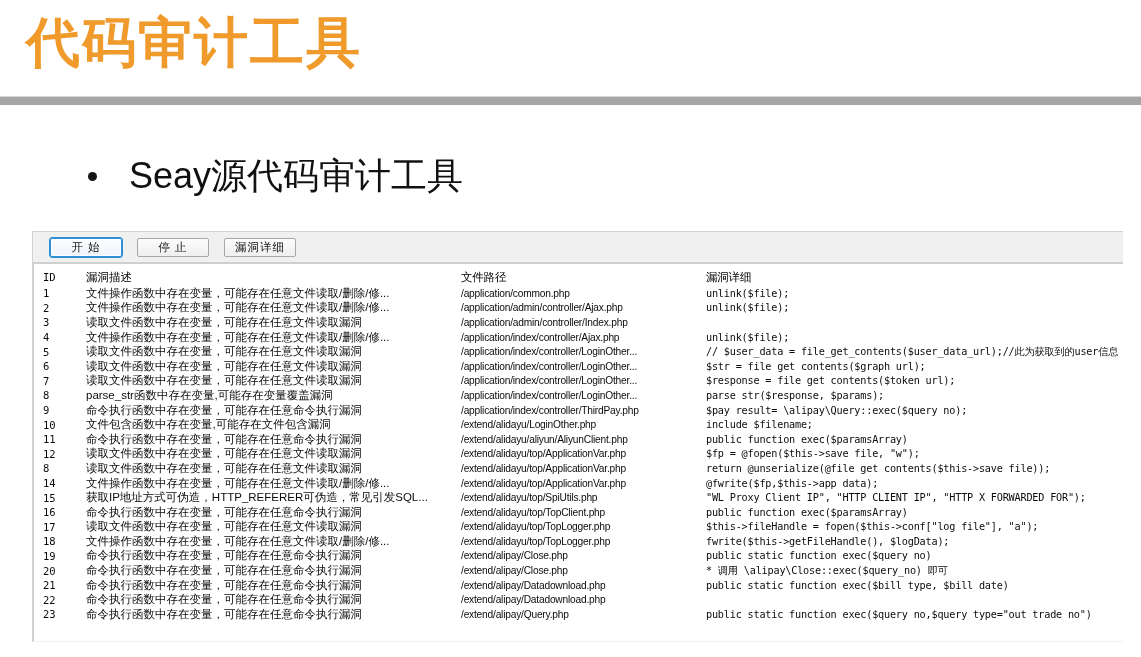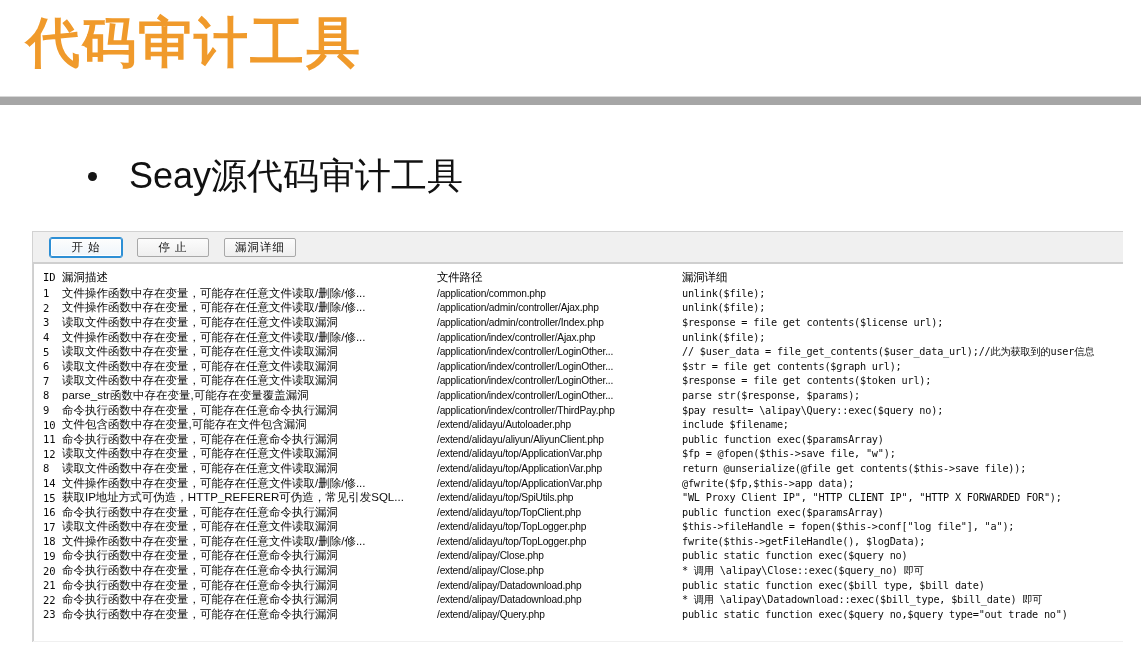--- a/index.html
+++ b/index.html
@@ -133,21 +133,21 @@
     color: #0b0b0b;
     white-space: nowrap;
     overflow: hidden;
   }
   .row.header {
     font-weight: normal;
     height: 18px;
     color: #000;
   }
   .c-id {
-    width: 28px;
+    width: 52px;
     flex: none;
     padding-left: 9px;
     box-sizing: border-box;
     font-family: "DejaVu Sans Mono", monospace;
     font-size: 10.5px;
   }
   .c-desc {
     width: 375px;
     flex: none;
     padding-right: 6px;
@@ -225,21 +225,20 @@
           <div class="row">
             <div class="c-id">2</div>
             <div class="c-desc">文件操作函数中存在变量，可能存在任意文件读取/删除/修...</div>
             <div class="c-path">/application/admin/controller/Ajax.php</div>
             <div class="c-detail">unlink($file);</div>
           </div>
           <div class="row">
             <div class="c-id">3</div>
             <div class="c-desc">读取文件函数中存在变量，可能存在任意文件读取漏洞</div>
             <div class="c-path">/application/admin/controller/Index.php</div>
-            <div class="c-detail">$response = file_get_contents($license_url);</div>
           </div>
           <div class="row">
             <div class="c-id">4</div>
             <div class="c-desc">文件操作函数中存在变量，可能存在任意文件读取/删除/修...</div>
             <div class="c-path">/application/index/controller/Ajax.php</div>
             <div class="c-detail">unlink($file);</div>
           </div>
           <div class="row">
             <div class="c-id">5</div>
             <div class="c-desc">读取文件函数中存在变量，可能存在任意文件读取漏洞</div>
@@ -266,21 +265,21 @@
           </div>
           <div class="row">
             <div class="c-id">9</div>
             <div class="c-desc">命令执行函数中存在变量，可能存在任意命令执行漏洞</div>
             <div class="c-path">/application/index/controller/ThirdPay.php</div>
             <div class="c-detail">$pay_result= \alipay\Query::exec($query_no);</div>
           </div>
           <div class="row">
             <div class="c-id">10</div>
             <div class="c-desc">文件包含函数中存在变量,可能存在文件包含漏洞</div>
-            <div class="c-path">/extend/alidayu/Autoloader.php</div>
+            <div class="c-path">/extend/alidayu/LoginOther.php</div>
             <div class="c-detail">include $filename;</div>
           </div>
           <div class="row">
             <div class="c-id">11</div>
             <div class="c-desc">命令执行函数中存在变量，可能存在任意命令执行漏洞</div>
             <div class="c-path">/extend/alidayu/aliyun/AliyunClient.php</div>
             <div class="c-detail">public function exec($paramsArray)</div>
           </div>
           <div class="row">
             <div class="c-id">12</div>
@@ -339,21 +338,20 @@
           <div class="row">
             <div class="c-id">21</div>
             <div class="c-desc">命令执行函数中存在变量，可能存在任意命令执行漏洞</div>
             <div class="c-path">/extend/alipay/Datadownload.php</div>
             <div class="c-detail">public static function exec($bill_type, $bill_date)</div>
           </div>
           <div class="row">
             <div class="c-id">22</div>
             <div class="c-desc">命令执行函数中存在变量，可能存在任意命令执行漏洞</div>
             <div class="c-path">/extend/alipay/Datadownload.php</div>
-            <div class="c-detail">* 调用 \alipay\Datadownload::exec($bill_type, $bill_date) 即可</div>
           </div>
           <div class="row">
             <div class="c-id">23</div>
             <div class="c-desc">命令执行函数中存在变量，可能存在任意命令执行漏洞</div>
             <div class="c-path">/extend/alipay/Query.php</div>
             <div class="c-detail">public static function exec($query_no,$query_type="out_trade_no")</div>
           </div>
         </div>
 
     </div>

